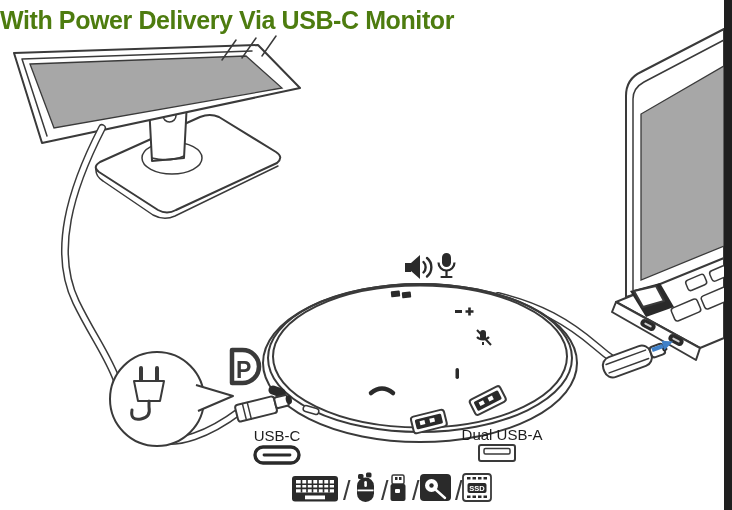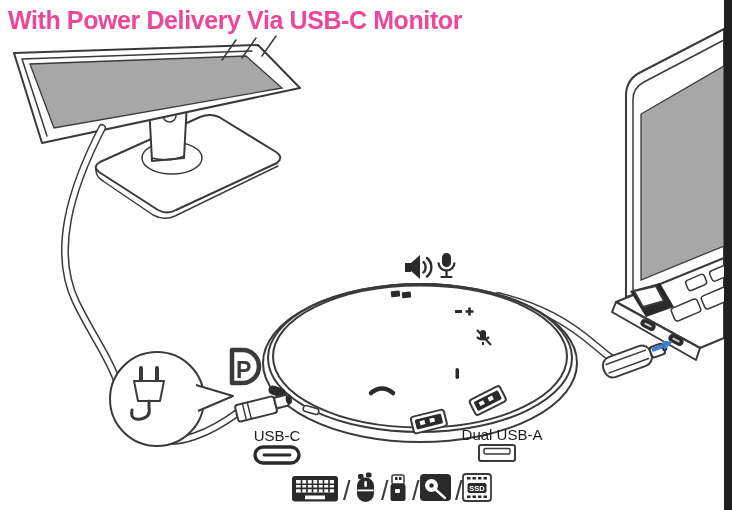--- a/index.html
+++ b/index.html
@@ -1,19 +1,19 @@
 <!DOCTYPE html>
 <html style="--line: #3a3a3a; --dark: #2a2a2a; --screen: #a7a7a7; --arrow: #3f80c8; --edge: #1f1f1f;"><head>
 <meta charset="utf-8">
 <style>
   html,body{margin:0;padding:0;background:#fff;}
   .page{position:relative;width:732px;height:510px;background:#fff;overflow:hidden;
         font-family:"Liberation Sans",sans-serif;}
-  .title{position:absolute;left:8px;top:6px;margin:0;
-         font:bold 25px "Liberation Sans",sans-serif;color:#ec4899;letter-spacing:-0.4px;}
+  .title{position:absolute;left:0;top:6px;margin:0;
+         font:bold 25px "Liberation Sans",sans-serif;color:#4d7c0f;letter-spacing:-0.4px;}
   svg{position:absolute;left:0;top:0;}
   .ln{fill:none;stroke:var(--line);stroke-width:2;stroke-linecap:round;stroke-linejoin:round;}
   .lnf{fill:#fff;stroke:var(--line);stroke-width:2;stroke-linejoin:round;}
   .thin{stroke-width:1.5;}
   .gray{fill:var(--screen);stroke:var(--line);stroke-width:1.3;}
   .dark{fill:var(--dark);stroke:none;}
   .cable-o{fill:none;stroke:var(--line);stroke-width:8;stroke-linecap:round;}
   .cable-i{fill:none;stroke:#fff;stroke-width:5;stroke-linecap:round;}
   .lbl{font-family:"Liberation Sans",sans-serif;font-size:15px;fill:#1d1d1d;}
   .slash{font-family:"Liberation Sans",sans-serif;font-size:27px;fill:#3a3a3a;}

